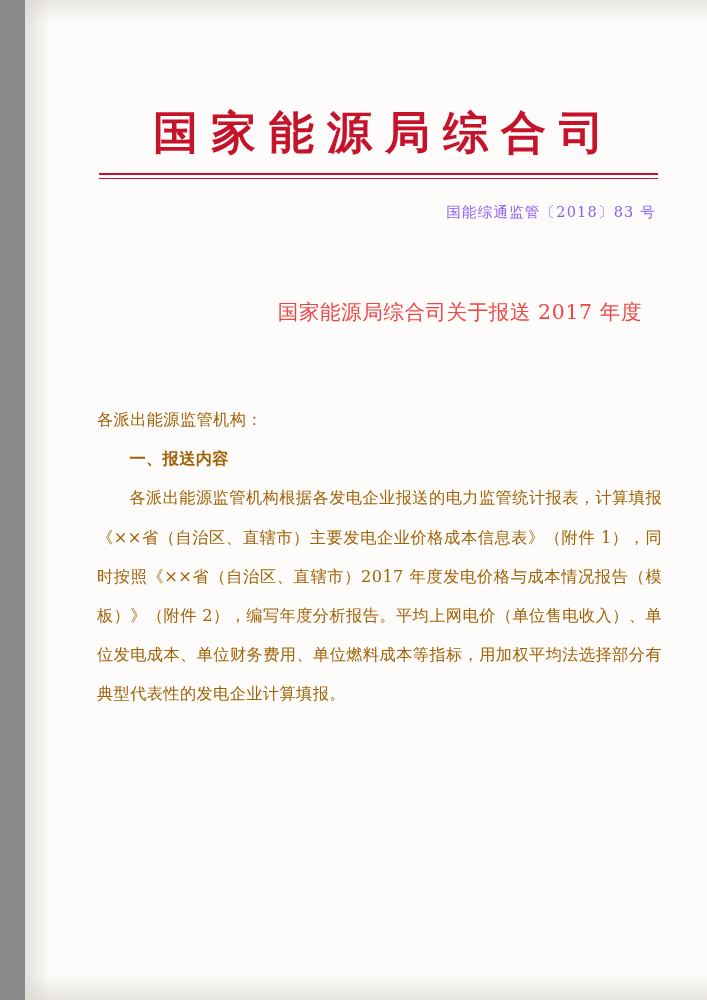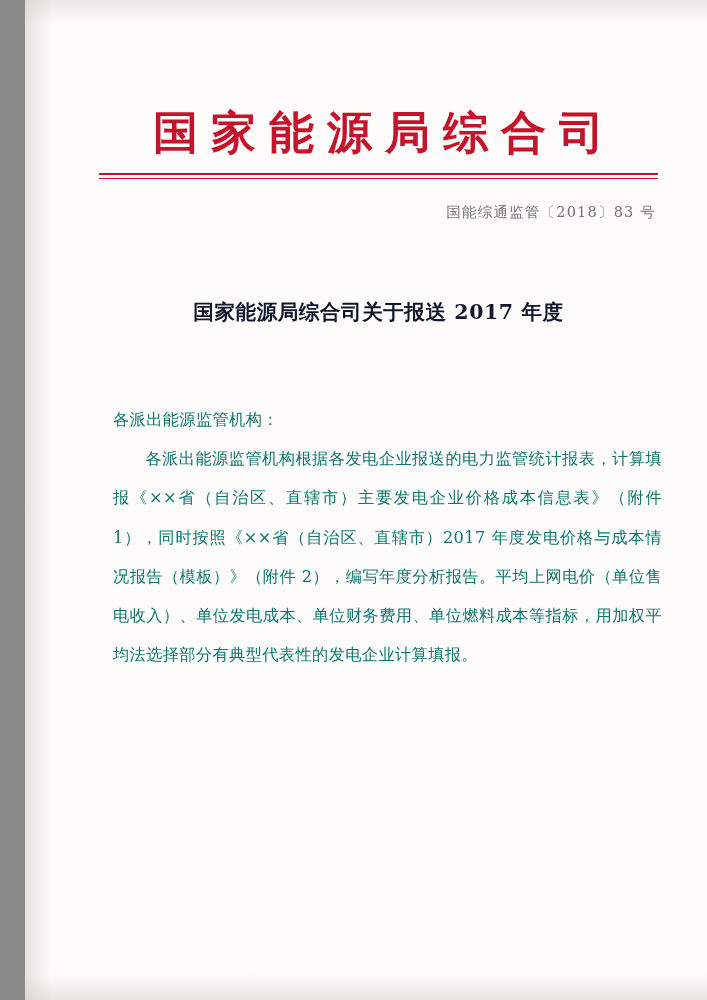--- a/index.html
+++ b/index.html
@@ -65,49 +65,49 @@
   .masthead-rule.thin {
     top: 178px;
     border-top: 1px solid #c4132a;
   }
 
   .doc-number {
     position: absolute;
     right: 76px;
     top: 203px;
     font-family: "DejaVu Serif", serif;
-    color: #737373;
+    color: #8b5cf6;
     font-size: 14.5px;
     letter-spacing: 1.2px;
     white-space: nowrap;
   }
 
   
   .doc-title {
     position: absolute;
     left: 90px;
     right: 90px;
     top: 293px;
-    text-align: center;
+    text-align: right;
     font-family: "DejaVu Serif", serif;
-    font-weight: bold;
-    color: #0f172a;
+    font-weight: normal;
+    color: #ef4444;
     font-size: 20.5px;
     line-height: 1.95;
     letter-spacing: 0.6px;
   }
 
   
   .body-text {
     position: absolute;
-    left: 88px;
+    left: 72px;
     right: 70px;
     top: 400px;
     font-family: "DejaVu Serif", serif;
-    color: #0f766e;
+    color: #a16207;
     font-size: 16.2px;
     line-height: 2.42;
     letter-spacing: 0.4px;
     text-align: justify;
   }
   .p {
     margin: 0;
   }
   .indent2 {
     text-indent: 2em;
@@ -140,19 +140,20 @@
     <div class="doc-number">国能综通监管〔2018〕83 号</div>
 
     <div class="doc-title">
       <div>国家能源局综合司关于报送 2017 年度</div>
     </div>
 
     <div class="body-text">
       <p class="p salutation">各派出能源监管机构：</p>
 
 
+      <p class="p heading-num">一、报送内容</p>
 
 
       <p class="p indent2">各派出能源监管机构根据各发电企业报送的电力监管统计报表，计算填报《××省（自治区、直辖市）主要发电企业价格成本信息表》（附件 1），同时按照《××省（自治区、直辖市）2017 年度发电价格与成本情况报告（模板）》（附件 2），编写年度分析报告。平均上网电价（单位售电收入）、单位发电成本、单位财务费用、单位燃料成本等指标，用加权平均法选择部分有典型代表性的发电企业计算填报。</p>
     </div>
 
   </div>
 </div>
 
 </body></html>

